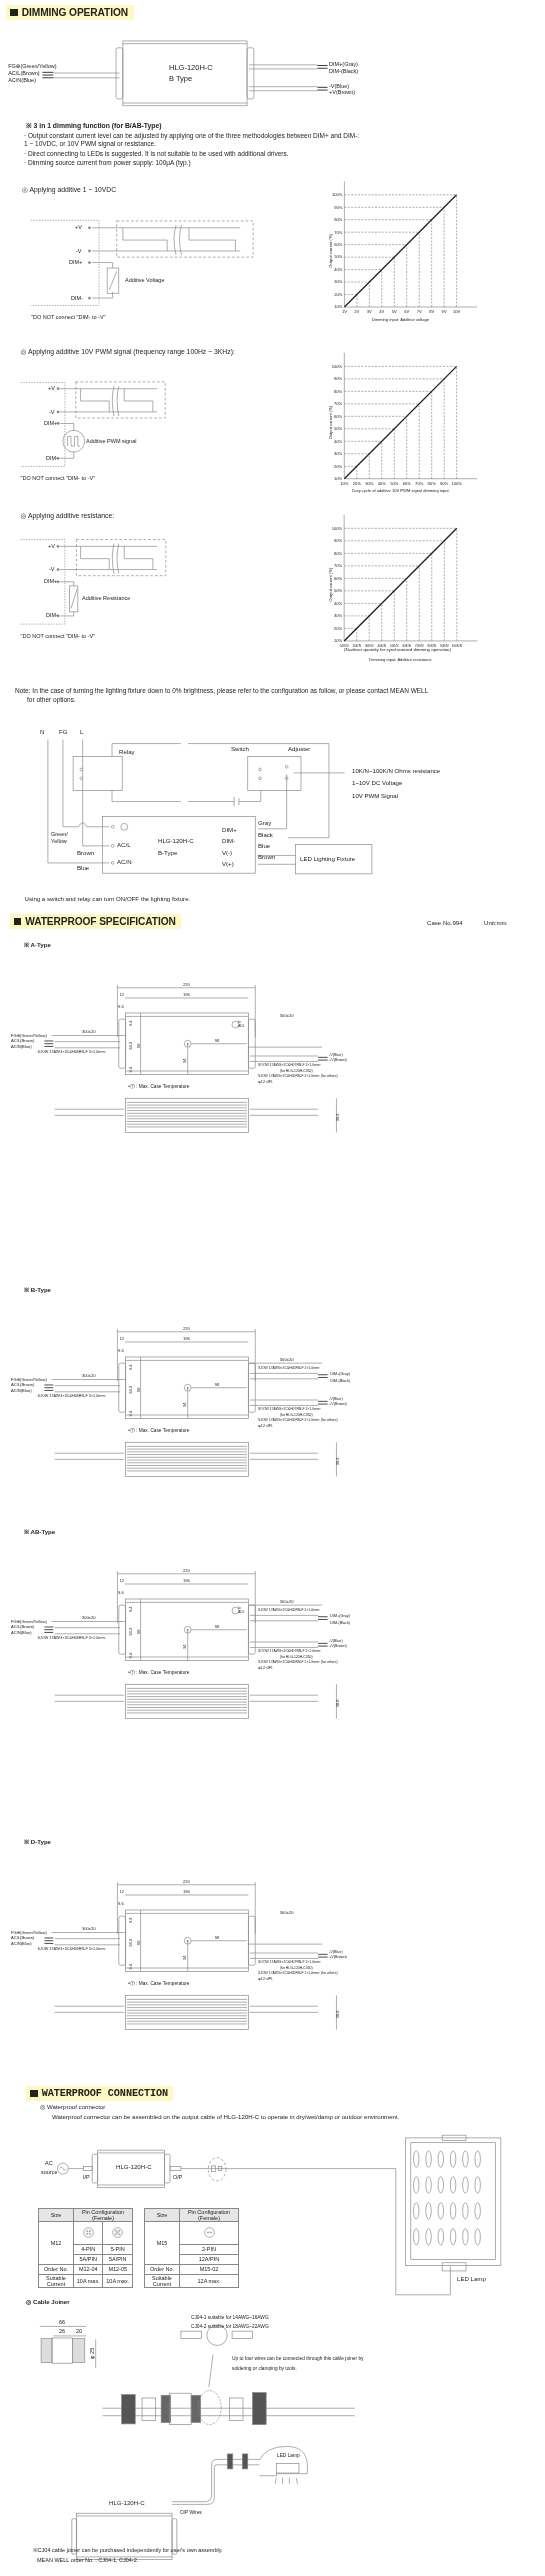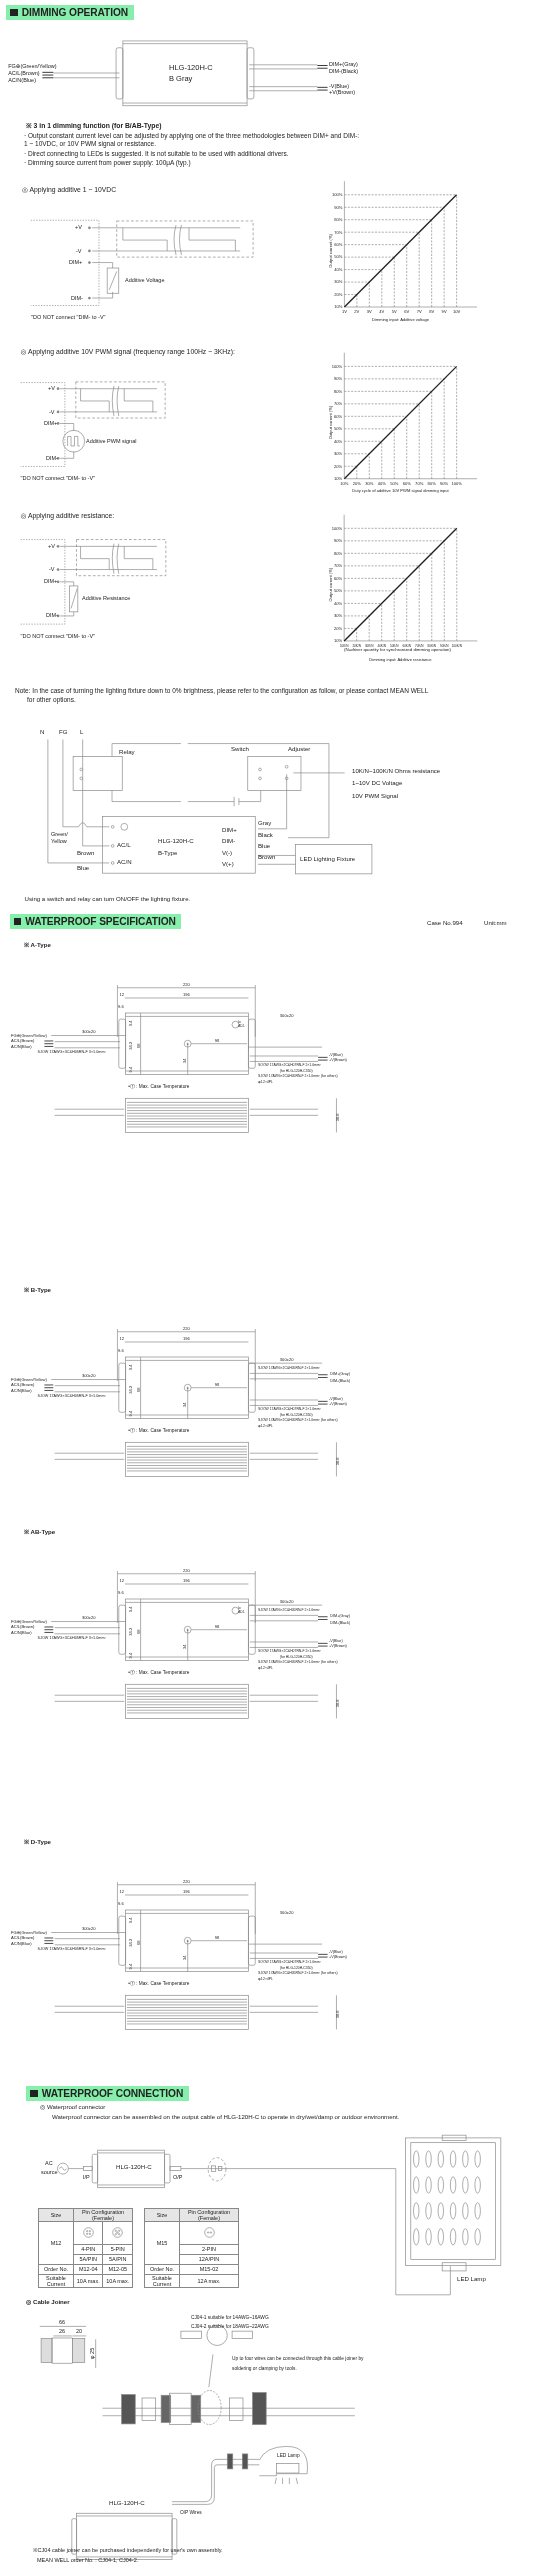--- a/index.html
+++ b/index.html
@@ -1,17 +1,17 @@
 <!DOCTYPE html>
 <html style="font-size:11px"><head>
 <meta charset="utf-8">
 <style>
   * { box-sizing: border-box; margin: 0; padding: 0; }
   body { width: 546px; height: 2576px; background: #fff; font-family: "Liberation Sans", sans-serif; color: #222; position: relative; overflow: hidden; }
-  .sec-head { position: absolute; background: #86efac; font-weight: bold; font-size: 10.2px; padding: 2px 5.5px 2px 4.1px; letter-spacing: -0.1px; display: flex; align-items: center; gap: 4.1px; }
+  .sec-head { position: absolute; background: #fef9c3; font-weight: bold; font-size: 10.2px; padding: 2px 5.5px 2px 4.1px; letter-spacing: -0.1px; display: flex; align-items: center; gap: 4.1px; }
   .sec-head .sq { width: 7.5px; height: 7.5px; background: #222; display: inline-block; }
   .t { position: absolute; font-size: 6.8px; line-height: 8.9px; white-space: nowrap; }
   .t-sm { position: absolute; font-size: 5.5px; line-height: 6.8px; white-space: nowrap; }
   .t-xs { position: absolute; font-size: 4.4px; line-height: 5.5px; white-space: nowrap; }
   .bold { font-weight: bold; }
   svg { position: absolute; overflow: visible; }
   svg text { font-family: "Liberation Sans", sans-serif; fill: #222; }
   table.pin { position: absolute; border-collapse: collapse; font-size: 5.5px; }
   table.pin td { border: 0.7px solid #888; text-align: center; height: 10.2px; padding: 0 2px; }
   table.pin tr.hdr td { background: #e6e6e6; }
@@ -43,21 +43,21 @@
       <line x1="62" y1="106" x2="78" y2="106"></line>
         <line x1="62" y1="110" x2="78" y2="110"></line>
         <line x1="62" y1="114" x2="78" y2="114"></line>
       <line x1="465" y1="96" x2="480" y2="96"></line>
         <line x1="465" y1="100" x2="480" y2="100"></line>
       <line x1="465" y1="128" x2="480" y2="128"></line>
         <line x1="465" y1="132" x2="480" y2="132"></line>
     </g>
   </svg>
   <div class="t" style="left:169px;top:64px;font-size:7.5px;">HLG-120H-C</div>
-  <div class="t" style="left:169px;top:75px;font-size:7.5px;">B Gray</div>
+  <div class="t" style="left:169px;top:75px;font-size:7.5px;">B Type</div>
   <div class="t-sm" style="left:8.2px;top:63px;">FG⊕(Green/Yellow)</div>
   <div class="t-sm" style="left:8.2px;top:70px;">AC/L(Brown)</div>
   <div class="t-sm" style="left:8.2px;top:77px;">AC/N(Blue)</div>
   <div class="t-sm" style="left:329px;top:61px;">DIM+(Gray)</div>
   <div class="t-sm" style="left:329px;top:68px;">DIM-(Black)</div>
   <div class="t-sm" style="left:329px;top:83px;">-V(Blue)</div>
   <div class="t-sm" style="left:329px;top:89px;">+V(Brown)</div>
 </div>
 
 <div class="t bold" style="left:26px;top:122px;">※ 3 in 1 dimming function (for B/AB-Type)</div>
@@ -692,21 +692,21 @@
         <text x="482" y="156" font-size="5.5" text-anchor="start">+V(Brown)</text>
         <text x="378" y="163" font-size="5" text-anchor="start">SOOW 17AWG×2C&amp;H07RN-F 2×1.0mm²</text>
         <text x="410" y="171" font-size="5" text-anchor="start">(for HLG-120H-C350)</text>
         <text x="378" y="179" font-size="5" text-anchor="start">SJOW 17AWG×2C&amp;H05RN-F 2×1.0mm² (for others)</text>
         <text x="378" y="187" font-size="5" text-anchor="start">φ4.2×4PL</text>
         <text x="188" y="195" font-size="7" text-anchor="start">•ⓣ : Max. Case Temperature</text>
       </svg>
     </div>
   </div>
 
-<div class="sec-head" style="left:26px;top:2086px;">
+<div class="sec-head" style="left:26px;top:2086px;font-family:Liberation Mono, monospace;">
   <span class="sq"></span>
   <span>WATERPROOF CONNECTION</span>
 </div>
 <div class="t" style="left:40px;top:2103px;font-size:6.1px;">◎ Waterproof connector</div>
 <div class="t" style="left:52px;top:2113px;font-size:6.1px;">Waterproof connector can be assembled on the output cable of HLG-120H-C to operate in dry/wet/damp or outdoor environment.</div>
 
 <div>
   <svg style="left:0;top:0;" width="546" height="2333" viewBox="0 0 800 3420">
     <g stroke="#888" fill="none" stroke-width="1">
       <circle cx="92" cy="3179" r="8"></circle>

